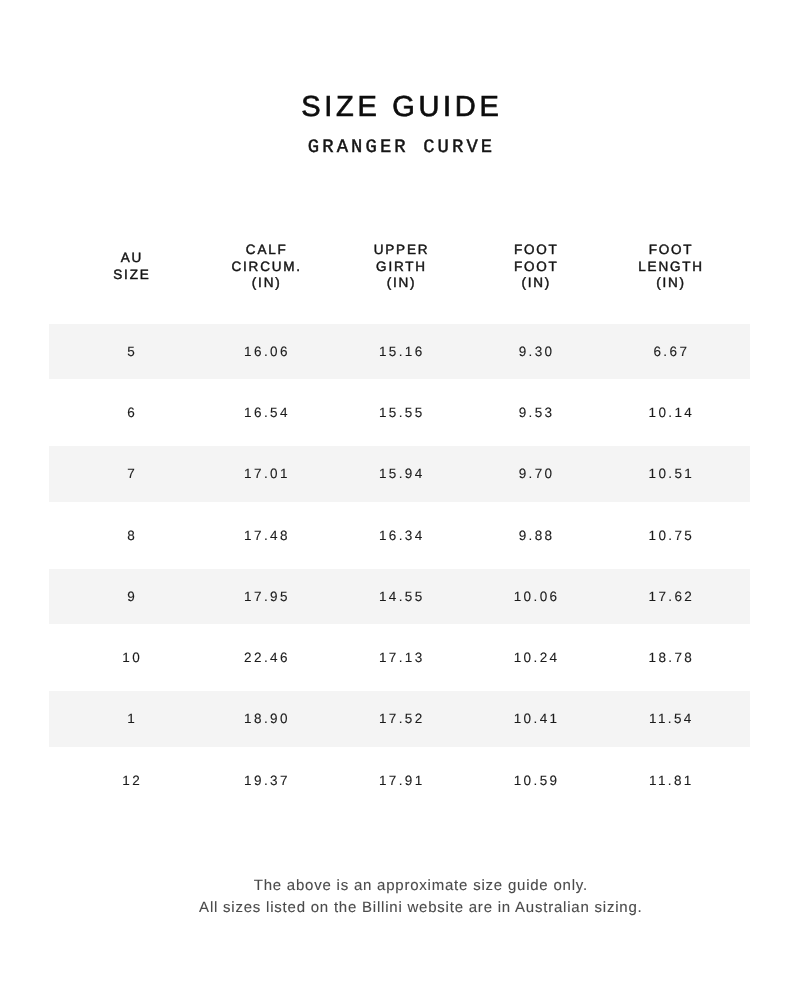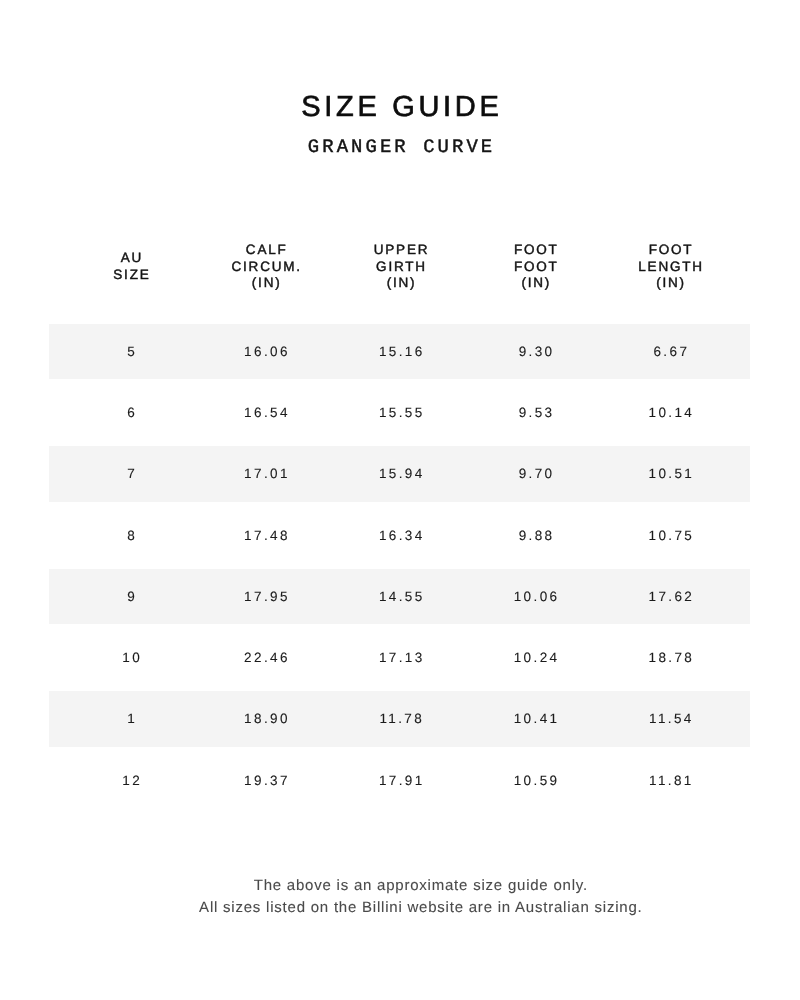--- a/index.html
+++ b/index.html
@@ -136,21 +136,21 @@
         <div class="row">
           <div class="td">10</div>
           <div class="td">22.46</div>
           <div class="td">17.13</div>
           <div class="td">10.24</div>
           <div class="td">18.78</div>
         </div>
         <div class="row alt">
           <div class="td">1</div>
           <div class="td">18.90</div>
-          <div class="td">11.78</div>
+          <div class="td">17.52</div>
           <div class="td">10.41</div>
           <div class="td">11.54</div>
         </div>
         <div class="row">
           <div class="td">12</div>
           <div class="td">19.37</div>
           <div class="td">17.91</div>
           <div class="td">10.59</div>
           <div class="td">11.81</div>
         </div>

